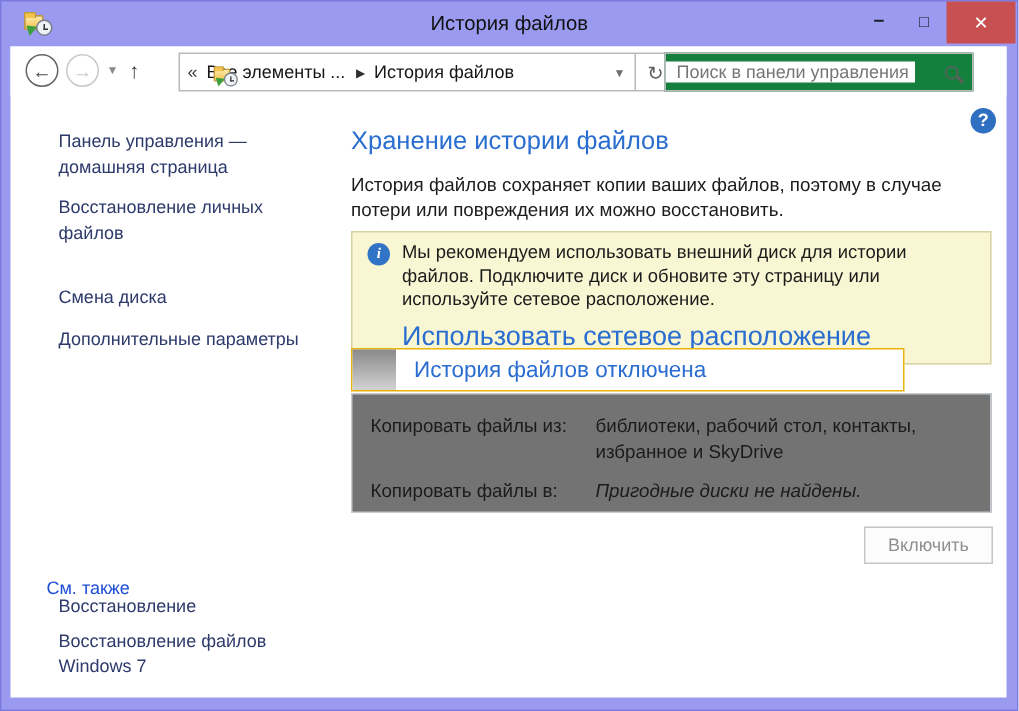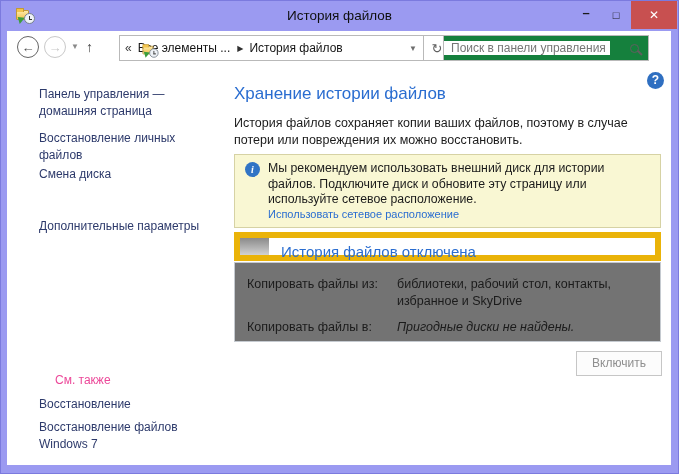--- a/index.html
+++ b/index.html
@@ -65,43 +65,43 @@
                      font-family:"Liberation Sans",sans-serif; color:#222; }
   .searchbox input::placeholder { color:#767676; opacity:1; }
   .mag { position:relative; width:9px; height:9px; border:1.5px solid #5f5f5f; border-radius:50%;
          margin-right:12px; flex:none; }
   .mag::after { content:''; position:absolute; width:6px; height:1.5px; background:#5f5f5f;
                 transform:rotate(45deg); right:-5px; bottom:-2px; }
 
   
   .side-item { position:absolute; left:32px; width:162px; line-height:17px;
                color:var(--sidebar-link,#2d3a6b); cursor:default; }
-  .side-header { position:absolute; left:48px; color:#ec4899; }
+  .side-header { position:absolute; left:24px; color:#1d4ed8;margin-top:12px; }
 
   
   .help-btn { position:absolute; left:640px; top:41px; width:17px; height:17px; border-radius:50%;
               background:#2f6fc1; color:#fff; font-size:12px; font-weight:bold; text-align:center;
               line-height:17px; }
   .page-title { position:absolute; left:227px; top:53px; font-size:17px;
                 color:var(--heading-blue,#2a6dd0); }
   .page-desc { position:absolute; left:227px; top:84px; width:424px; font-size:12.5px; line-height:17px; }
 
   .notice { position:absolute; left:227px; top:123px; width:427px;
             background:var(--notice-bg,#f9f7d3); border:1px solid var(--notice-border,#d6d2a4);
             padding:6px 10px 7px 10px; }
   .notice-body { display:flex; }
   .info-icon { flex:none; width:15px; height:15px; border-radius:50%; background:#3174c5; color:#fff;
                font-size:10px; font-style:italic; font-weight:bold; text-align:center; line-height:15px;
                margin:1px 8px 0 0; font-family:"Liberation Serif",serif; }
   .notice-text { font-size:12.3px; line-height:15.5px; width:385px; }
-  .notice-link { display:block; margin:0 0 0 23px; font-size:11px;
+  .notice-link { display:block; margin:6px 0 0 23px; font-size:18px;
                  color:var(--link-blue,#2a6dd0); text-decoration:none; }
 
-  .status-header { position:absolute; left:227px; top:201px; width:427px; height:29px;
-                   border:6px solid #eab308; background:#fff; }
+  .status-header { position:absolute; left:227px; top:201px; width:369px; height:29px;
+                   border:1px solid #eab308; background:#fff; }
   .status-glyph { position:absolute; left:0; top:0; bottom:0; width:29px;
                   background:linear-gradient(#8a8a8a,#d2d2d2); }
   .status-title { position:absolute; left:41px; top:5px; font-size:15px; color:var(--heading-blue,#2a6dd0); }
 
   .status-body { position:absolute; left:227px; top:231px; width:427px; height:80px;
                  border:1px solid #c5cad0; background:#737373; padding-top:13px; }
   .status-row { display:flex; padding:0 12px; margin-bottom:9px; font-size:12.5px; line-height:17px; }
   .status-label { width:150px; flex:none; }
   .status-value { width:265px; }
   .italic { font-style:italic; }
@@ -156,21 +156,21 @@
       </div>
 
       <div class="searchbox">
         <input type="text" placeholder="Поиск в панели управления" style="">
         <span class="mag"></span>
       </div>
     </div>
 
     <div class="side-item" style="top:55px;">Панель управления — домашняя страница</div>
     <div class="side-item" style="top:99px;">Восстановление личных файлов</div>
-    <div class="side-item" style="top:135px;">Смена диска</div>
+    <div class="side-item" style="top:159px;">Смена диска</div>
     <div class="side-item" style="top:187px;">Дополнительные параметры</div>
     <div class="side-header" style="top:342px;">См. также</div>
     <div class="side-item" style="top:365px;">Восстановление</div>
     <div class="side-item" style="top:388px;">Восстановление файлов Windows 7</div>
 
     <div class="help-btn">?</div>
     <div class="page-title">Хранение истории файлов</div>
     <div class="page-desc">История файлов сохраняет копии ваших файлов, поэтому в случае потери или повреждения их можно восстановить.</div>
 
     <div class="notice">

